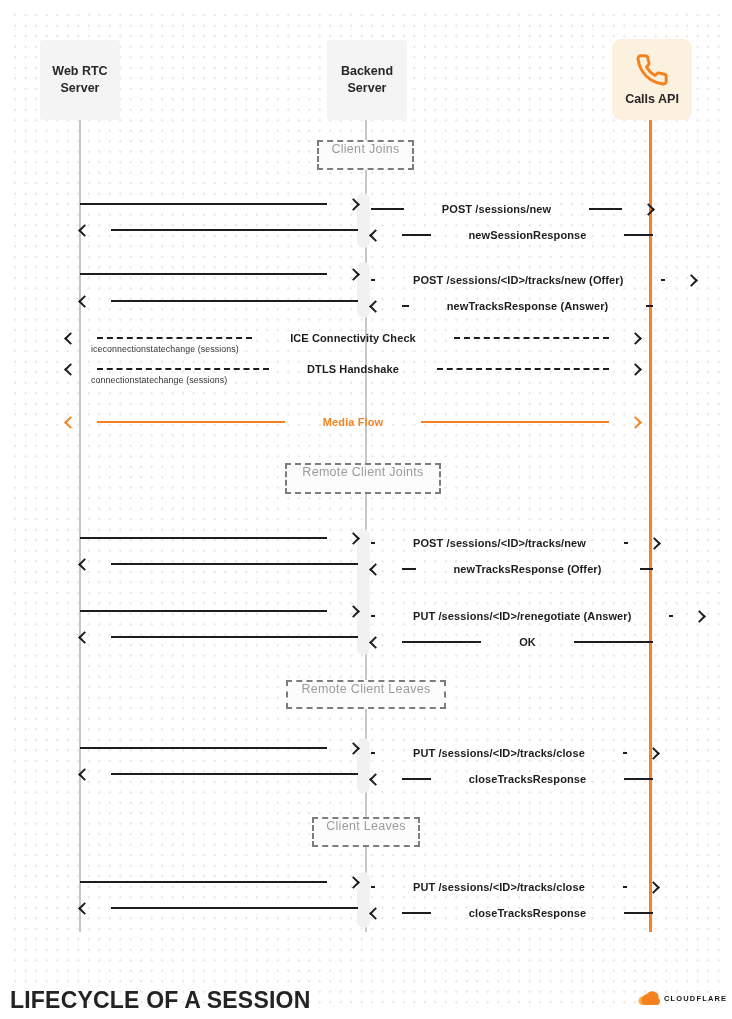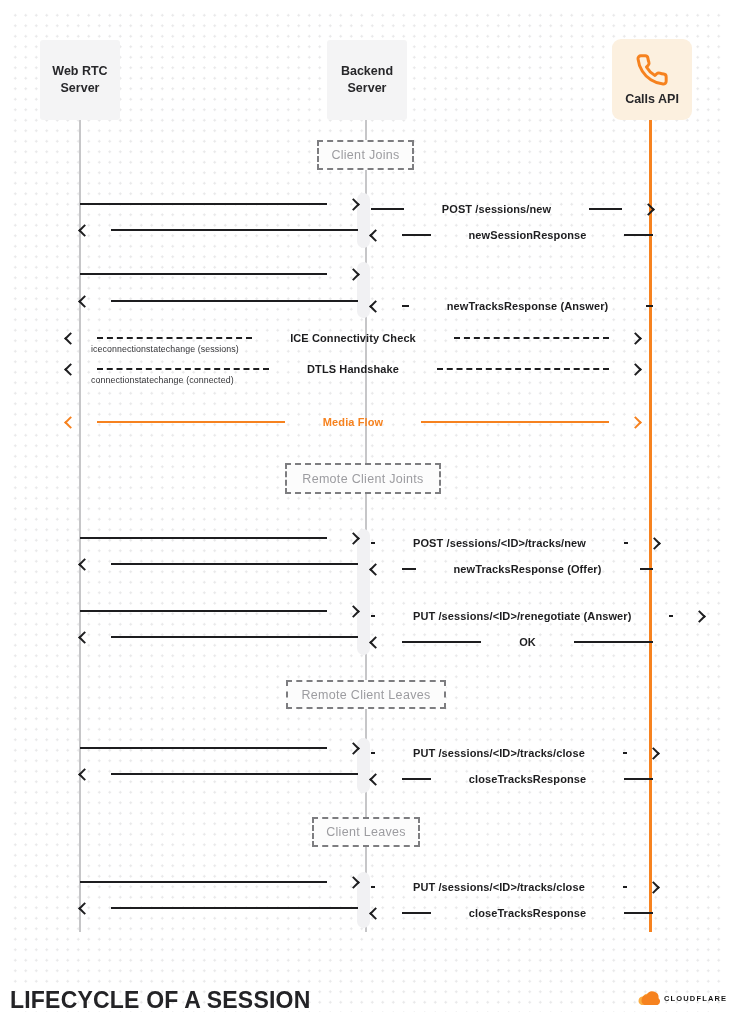--- a/index.html
+++ b/index.html
@@ -57,21 +57,21 @@
   .zoneF { left:66px; width:574px; }   
 
   
   .note {
     position:absolute; left:91px; font-size:8.8px; color:#333336; letter-spacing:0.1px;
   }
 
   
   .phase {
     position:absolute; background:#fcfcfc; border:2px dashed #7d7d80;
-    display:flex; align-items:center; justify-content:center;
+    display:flex; align-items:flex-start; justify-content:center;
     color:#9c9ca0; font-size:12.5px; letter-spacing:0.3px; white-space:nowrap;
   }
 
   
   .footer-title {
     position:absolute; left:10px; top:987px; font-size:23px; font-weight:700;
     color:#232326; letter-spacing:0.2px;
   }
   .logo { position:absolute; left:637px; top:990px; display:flex; align-items:center; gap:3px;justify-content:space-between; }
   .logo-text { font-size:7.5px; font-weight:700; letter-spacing:1.15px; color:#141414; }
@@ -131,20 +131,26 @@
     <span class="head l"></span>
       <span class="seg"></span>
       <span class="lbl">newSessionResponse</span>
       <span class="seg"></span>
   </div>
 
   <div class="arrow zoneL" style="top:266px">
     <span class="seg"></span>
       <span class="head r"></span>
   </div>
+  <div class="arrow zoneR" style="top:272px">
+    <span class="seg"></span>
+      <span class="lbl">POST /sessions/&lt;ID&gt;/tracks/new (Offer)</span>
+      <span class="seg"></span>
+      <span class="head r"></span>
+  </div>
   <div class="arrow zoneL" style="top:293px">
     <span class="head l"></span>
       <span class="seg"></span>
   </div>
   <div class="arrow zoneR" style="top:298px">
     <span class="head l"></span>
       <span class="seg"></span>
       <span class="lbl">newTracksResponse (Answer)</span>
       <span class="seg"></span>
   </div>
@@ -158,21 +164,21 @@
   </div>
   <div class="note" style="top:344px">iceconnectionstatechange (sessions)</div>
 
   <div class="arrow zoneF dashed" style="top:361px">
     <span class="head l"></span>
       <span class="seg"></span>
       <span class="lbl">DTLS Handshake</span>
       <span class="seg"></span>
       <span class="head r"></span>
   </div>
-  <div class="note" style="top:375px">connectionstatechange (connected)</div>
+  <div class="note" style="top:375px">connectionstatechange (sessions)</div>
 
   <div class="arrow zoneF orange" style="top:414px">
     <span class="head l"></span>
       <span class="seg"></span>
       <span class="lbl">Media Flow</span>
       <span class="seg"></span>
       <span class="head r"></span>
   </div>
 
   <div class="phase" style="left:285px;top:463px;width:156px;height:31px">

